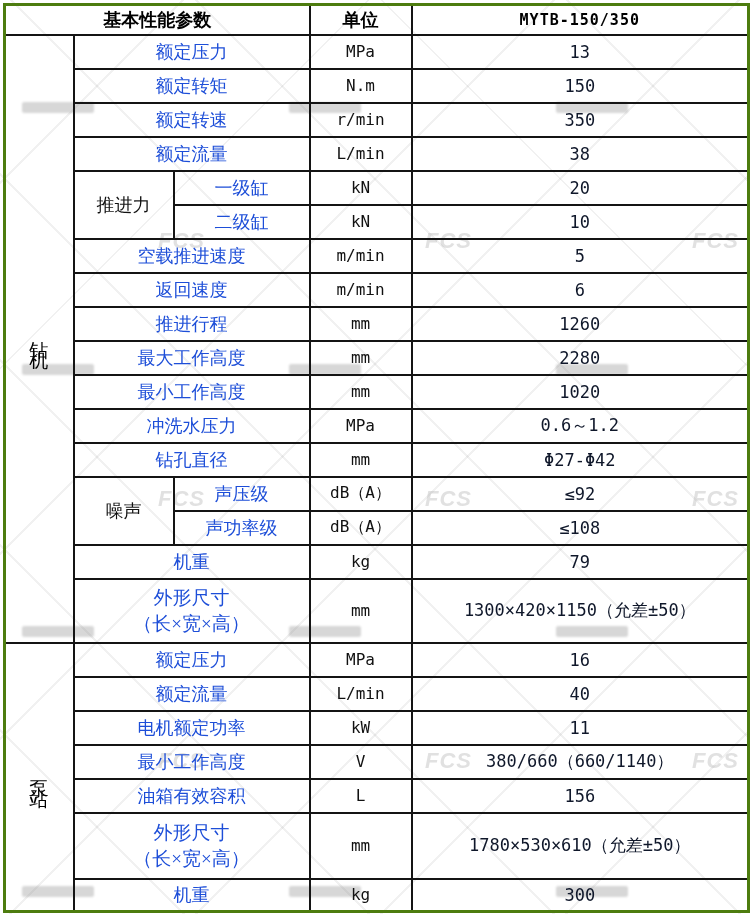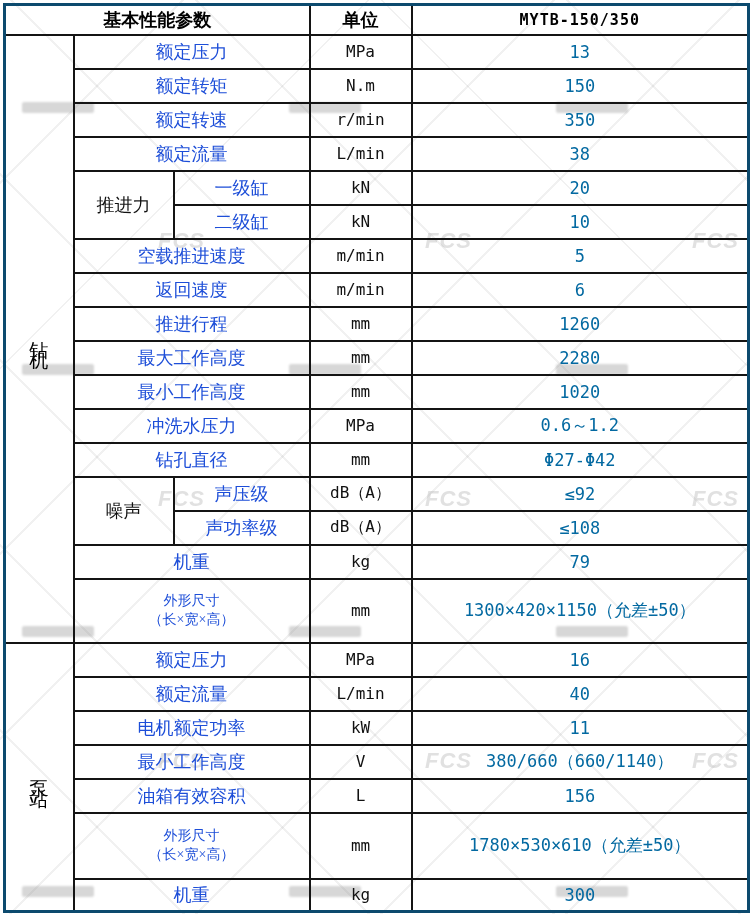--- a/index.html
+++ b/index.html
@@ -37,21 +37,21 @@
     width:744px;margin:3px 0 0 3px;
     background:transparent;
   }
   td,th{
     border:2px solid #141414;
     padding:0;
     text-align:center;vertical-align:middle;
     overflow:hidden;
     background:transparent;
   }
-  table{border:3px solid #0c4a6e;}
+  table{border:3px solid #4d7c0f;}
   tr.rh{height:34px;}
   tr.rhead{height:30px;}
   tr.rtall{height:64px;}
   tr.rtall2{height:66px;}
   tr.rlast{height:33px;}
   th{font-size:18px;font-weight:bold;}
   .model{
     font-family:"DejaVu Sans Mono","Liberation Mono",monospace;
     font-size:15px;font-weight:bold;letter-spacing:1px;
   }
@@ -62,23 +62,23 @@
     letter-spacing:9px;line-height:1;
   }
   .param{font-size:18px;color:#1d4ed8;}
   .group{font-size:18px;color:#111;}
   .unit{
     font-family:"DejaVu Sans Mono","Liberation Mono",monospace;
     font-size:16px;color:#111;
   }
   .val{
     font-family:"DejaVu Sans Mono","Liberation Mono",monospace;
-    font-size:17px;color:#0369a1;
-  }
-  .pl{display:block;line-height:1.35;font-size:14px;}
+    font-size:17px;color:#0f172a;
+  }
+  .pl{display:block;line-height:1.35;font-size:19px;}
 </style>
 </head>
 <body>
 
 <div class="x-layer"></div>
 
 <div class="wm-fcs" style="left:158px;top:228px;">FCS</div>
 <div class="wm-fcs" style="left:425px;top:228px;">FCS</div>
 <div class="wm-fcs" style="left:692px;top:228px;">FCS</div>
 <div class="wm-fcs" style="left:158px;top:486px;">FCS</div>

